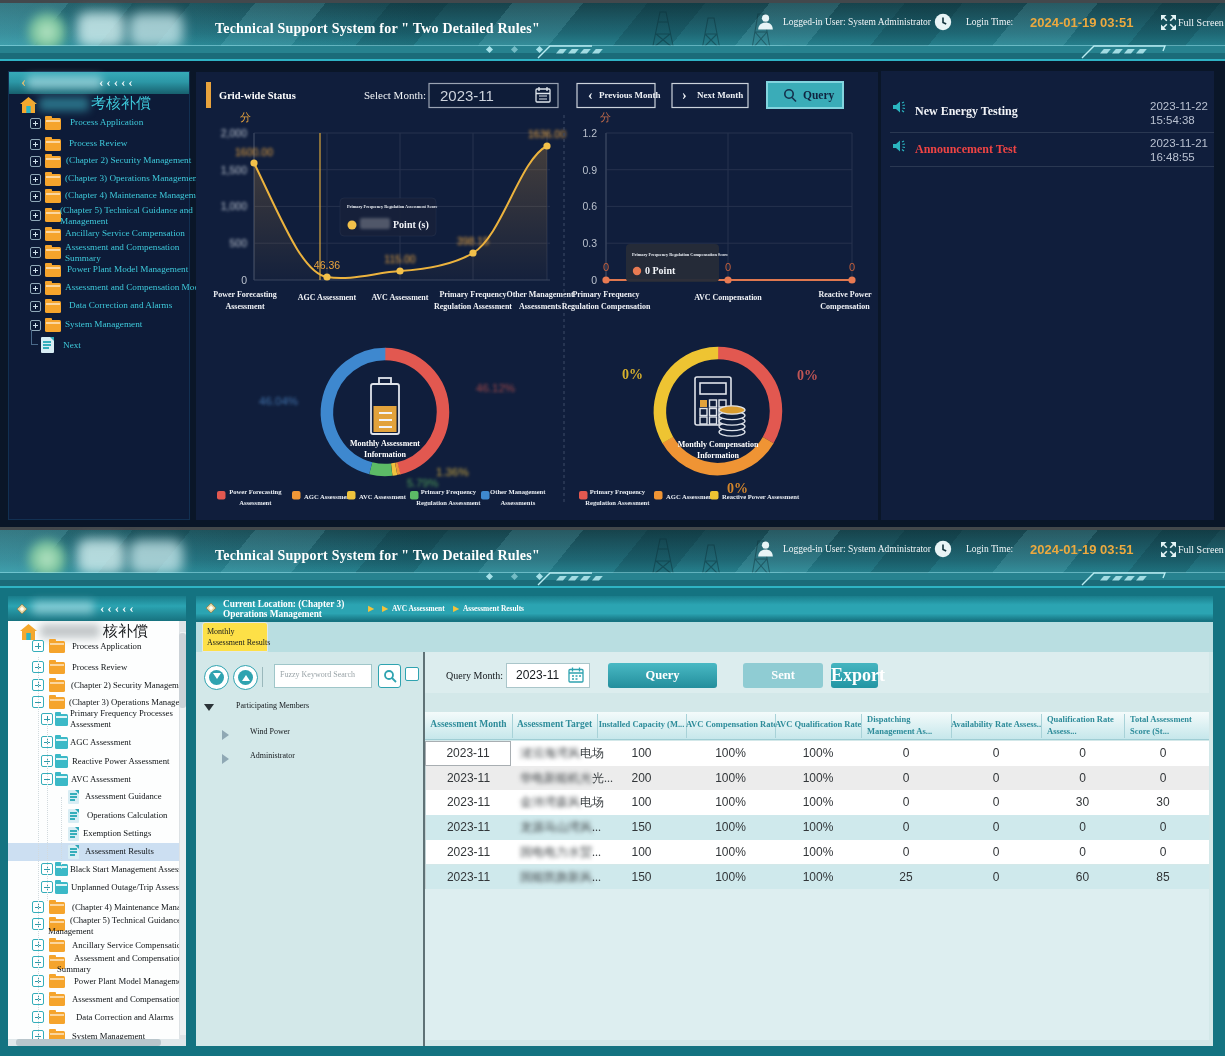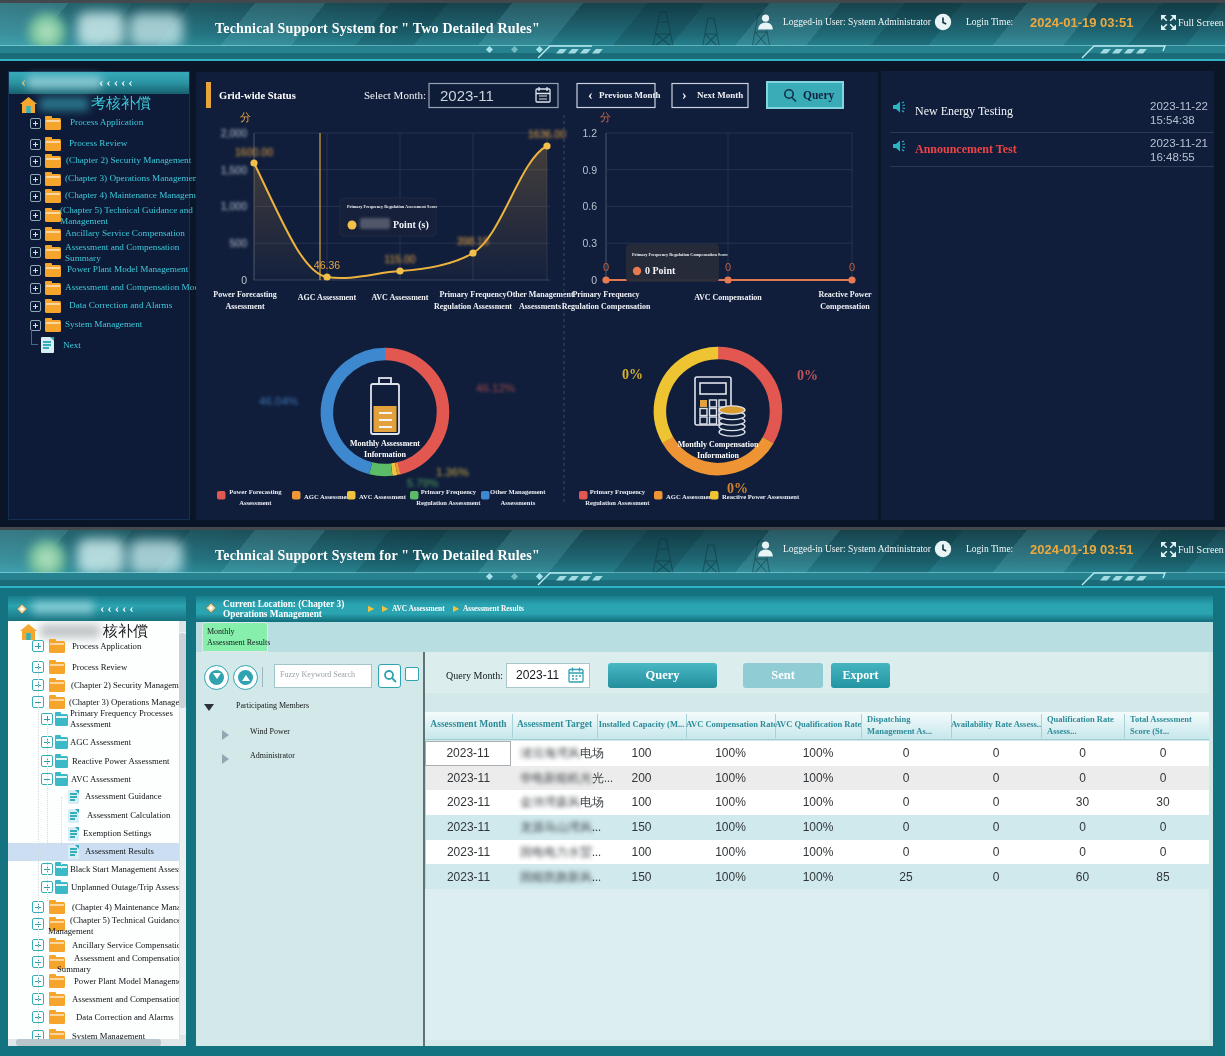--- a/index.html
+++ b/index.html
@@ -334,21 +334,21 @@
         <text x="666" y="499" fill="#e9edf3" font-size="6.6" font-weight="bold">AGC Assessment</text>
 <rect x="710" y="491" width="8.5" height="8.5" rx="2" fill="#eec432"></rect>
         <text x="722" y="499" fill="#e9edf3" font-size="6.6" font-weight="bold">Reactive Power Assessment</text>
 </svg>
 </div>
 <div class="a" style="left:881px;top:71px;width:333px;height:449px;background:#101e3c;overflow:hidden">
 <svg class="a" style="left:12px;top:30px" width="13" height="12" viewBox="0 0 13 12">
         <path d="M0 4 L3 4 L7 0.5 L7 11.5 L3 8 L0 8 Z" fill="#2ab5c0"></path>
         <path d="M9 2 L11 1 M9.5 4.5 L12 4 M9.5 7 L12 7.5 M9 9.5 L11 11" stroke="#2ab5c0" stroke-width="1.2"></path>
       </svg>
-<div class="a" style="left:34px;top:33px;color:#f2f4f8;font-size:12px;font-weight:normal">New Energy Testing</div>
+<div class="a" style="left:34px;top:33px;color:#f2f4f8;font-size:12px;font-weight:bold">New Energy Testing</div>
 <div class="a sans" style="left:269px;top:29px;color:#b8c0d0;font-size:11.5px">2023-11-22</div>
 <div class="a sans" style="left:269px;top:43px;color:#b8c0d0;font-size:11.5px">15:54:38</div>
 <div class="a" style="left:9px;top:61px;width:324px;height:1px;background:#2a3852"></div>
 <svg class="a" style="left:12px;top:69px" width="13" height="12" viewBox="0 0 13 12">
         <path d="M0 4 L3 4 L7 0.5 L7 11.5 L3 8 L0 8 Z" fill="#2ab5c0"></path>
         <path d="M9 2 L11 1 M9.5 4.5 L12 4 M9.5 7 L12 7.5 M9 9.5 L11 11" stroke="#2ab5c0" stroke-width="1.2"></path>
       </svg>
 <div class="a" style="left:34px;top:71px;color:#ef4444;font-size:12px;font-weight:bold">Announcement Test</div>
 <div class="a sans" style="left:269px;top:66px;color:#b8c0d0;font-size:11.5px">2023-11-21</div>
 <div class="a sans" style="left:269px;top:80px;color:#b8c0d0;font-size:11.5px">16:48:55</div>
@@ -472,21 +472,21 @@
         <i style="top:3px"></i>
         <i style="top:6px"></i>
         <i style="top:9px;width:5px"></i>
       </div>
 <div class="a treetxt2" style="left:77px;top:170px">Assessment Guidance</div>
 <div class="doc" style="left:60px;top:188px">
         <i style="top:3px"></i>
         <i style="top:6px"></i>
         <i style="top:9px;width:5px"></i>
       </div>
-<div class="a treetxt2" style="left:79px;top:189px">Assessment Calculation</div>
+<div class="a treetxt2" style="left:79px;top:189px">Operations Calculation</div>
 <div class="doc" style="left:60px;top:206px">
         <i style="top:3px"></i>
         <i style="top:6px"></i>
         <i style="top:9px;width:5px"></i>
       </div>
 <div class="a treetxt2" style="left:75px;top:207px">Exemption Settings</div>
 <div class="a" style="left:0;top:222px;width:171px;height:18px;background:#ccdff2"></div>
 <div class="doc" style="left:60px;top:224px">
         <i style="top:3px"></i>
         <i style="top:6px"></i>
@@ -532,21 +532,21 @@
 <div class="a" style="left:53px;top:176px;width:0;height:72px;border-left:1px dotted #d2dade"></div>
 <div class="a" style="left:171px;top:0;width:7px;height:425px;background:#eef1f2;border-left:1px solid #dde2e5"></div>
 <div class="a" style="left:171px;top:0;width:7px;height:11px;background:#dfe4e7"></div>
 <div class="a" style="left:171px;top:12px;width:7px;height:75px;background:#ccd3d8;border-radius:3px"></div>
 <div class="a" style="left:171px;top:414px;width:7px;height:11px;background:#dfe4e7"></div>
 <div class="a" style="left:0;top:418px;width:178px;height:7px;background:#dfe7ea"></div>
 <div class="a" style="left:8px;top:418px;width:145px;height:7px;background:#b9c6cc;border-radius:3px"></div>
 </div>
 <div class="a" style="left:196px;top:95px;width:1017px;height:424px;background:#d3e8e9;overflow:hidden">
 <div class="a" style="left:0;top:0;width:1017px;height:30px;background:#b9dee1"></div>
-<div class="a" style="left:6px;top:0;width:66px;height:30px;background:#86efac;border-radius:3px 3px 0 0;border:1px solid #e0e8ea">
+<div class="a" style="left:6px;top:0;width:66px;height:30px;background:#fde047;border-radius:3px 3px 0 0;border:1px solid #e0e8ea">
         <div class="a" style="left:4px;top:3px;color:#14181c;font-size:8px;line-height:11px;white-space:nowrap">Monthly<br>Assessment Results</div>
       </div>
 <div class="a" style="left:8px;top:43px;width:25px;height:25px;border-radius:50%;background:#fff;border:1.5px solid #2fa3b0"></div>
 <div class="a" style="left:13px;top:48px;width:15px;height:15px;border-radius:50%;background:#2fa3b0"></div>
 <div class="a" style="left:17px;top:51px;width:0;height:0;border-left:4px solid transparent;border-right:4px solid transparent;border-top:6px solid #fff"></div>
 <div class="a" style="left:37px;top:43px;width:25px;height:25px;border-radius:50%;background:#fff;border:1.5px solid #2fa3b0"></div>
 <div class="a" style="left:42px;top:48px;width:15px;height:15px;border-radius:50%;background:#2fa3b0"></div>
 <div class="a" style="left:46px;top:53px;width:0;height:0;border-left:4px solid transparent;border-right:4px solid transparent;border-bottom:6px solid #fff"></div>
 <div class="a" style="left:66px;top:45px;width:1px;height:20px;background:#9ab8bc"></div>
 <div class="a" style="left:78px;top:42px;width:98px;height:24px;background:#fff;border:1px solid #9fc6c9"></div>
@@ -573,21 +573,21 @@
 <div class="a sans" style="left:320px;top:46px;color:#14181c;font-size:12px">2023-11</div>
 <svg class="a" style="left:372px;top:45px" width="16" height="16" viewBox="0 0 16 16">
         <g stroke="#2fa3b0" fill="none" stroke-width="1.3">
           <rect x="1" y="2.5" width="14" height="12.5" rx="1"></rect>
           <path d="M4.5 0.5 L4.5 4.5 M11.5 0.5 L11.5 4.5 M1 6 L15 6"></path>
           <path d="M4 9 L6 9 M7.5 9 L9.5 9 M11 9 L13 9 M4 12 L6 12 M7.5 12 L9.5 12" stroke-width="1.4"></path>
         </g>
       </svg>
 <div class="a" style="left:412px;top:41px;width:109px;height:25px;background:linear-gradient(180deg,#49b9c4,#238e9c);border-radius:3px;color:#fff;font-size:12.5px;font-weight:bold;text-align:center;line-height:25px">Query</div>
 <div class="a" style="left:547px;top:41px;width:80px;height:25px;background:#8fccd3;border-radius:3px;color:#fdfefe;font-size:12.5px;font-weight:bold;text-align:center;line-height:25px">Sent</div>
-<div class="a" style="left:635px;top:41px;width:59px;height:25px;background:linear-gradient(180deg,#45b5c0,#2295a3);border-radius:3px;color:#fff;font-size:12px;font-weight:bold;text-align:center;line-height:25px">Export</div>
+<div class="a" style="left:635px;top:41px;width:47px;height:25px;background:linear-gradient(180deg,#45b5c0,#2295a3);border-radius:3px;color:#fff;font-size:18px;font-weight:bold;text-align:center;line-height:25px">Export</div>
 <div class="a" style="left:229px;top:90px;width:784px;height:28px;background:linear-gradient(180deg,#f4fbfb 0%,#c6e7eb 100%);border-bottom:1px solid #9fcdd4"></div>
 <div class="colhdr" style="left:229px;top:97px;width:87px;font-size:9.5px;text-align:center">Assessment Month</div>
 <div class="a" style="left:316px;top:92px;width:1px;height:24px;background:#a8d2d8"></div>
 <div class="colhdr" style="left:316px;top:97px;width:85px;font-size:9.5px;text-align:center">Assessment Target</div>
 <div class="a" style="left:401px;top:92px;width:1px;height:24px;background:#a8d2d8"></div>
 <div class="colhdr" style="left:401px;top:97px;width:89px;font-size:8.5px;text-align:center">Installed Capacity (M...</div>
 <div class="a" style="left:490px;top:92px;width:1px;height:24px;background:#a8d2d8"></div>
 <div class="colhdr" style="left:490px;top:97px;width:89px;font-size:8.5px;text-align:center">AVC Compensation Rate</div>
 <div class="a" style="left:579px;top:92px;width:1px;height:24px;background:#a8d2d8"></div>
 <div class="colhdr" style="left:579px;top:97px;width:86px;font-size:8.5px;text-align:center">AVC Qualification Rate</div>

